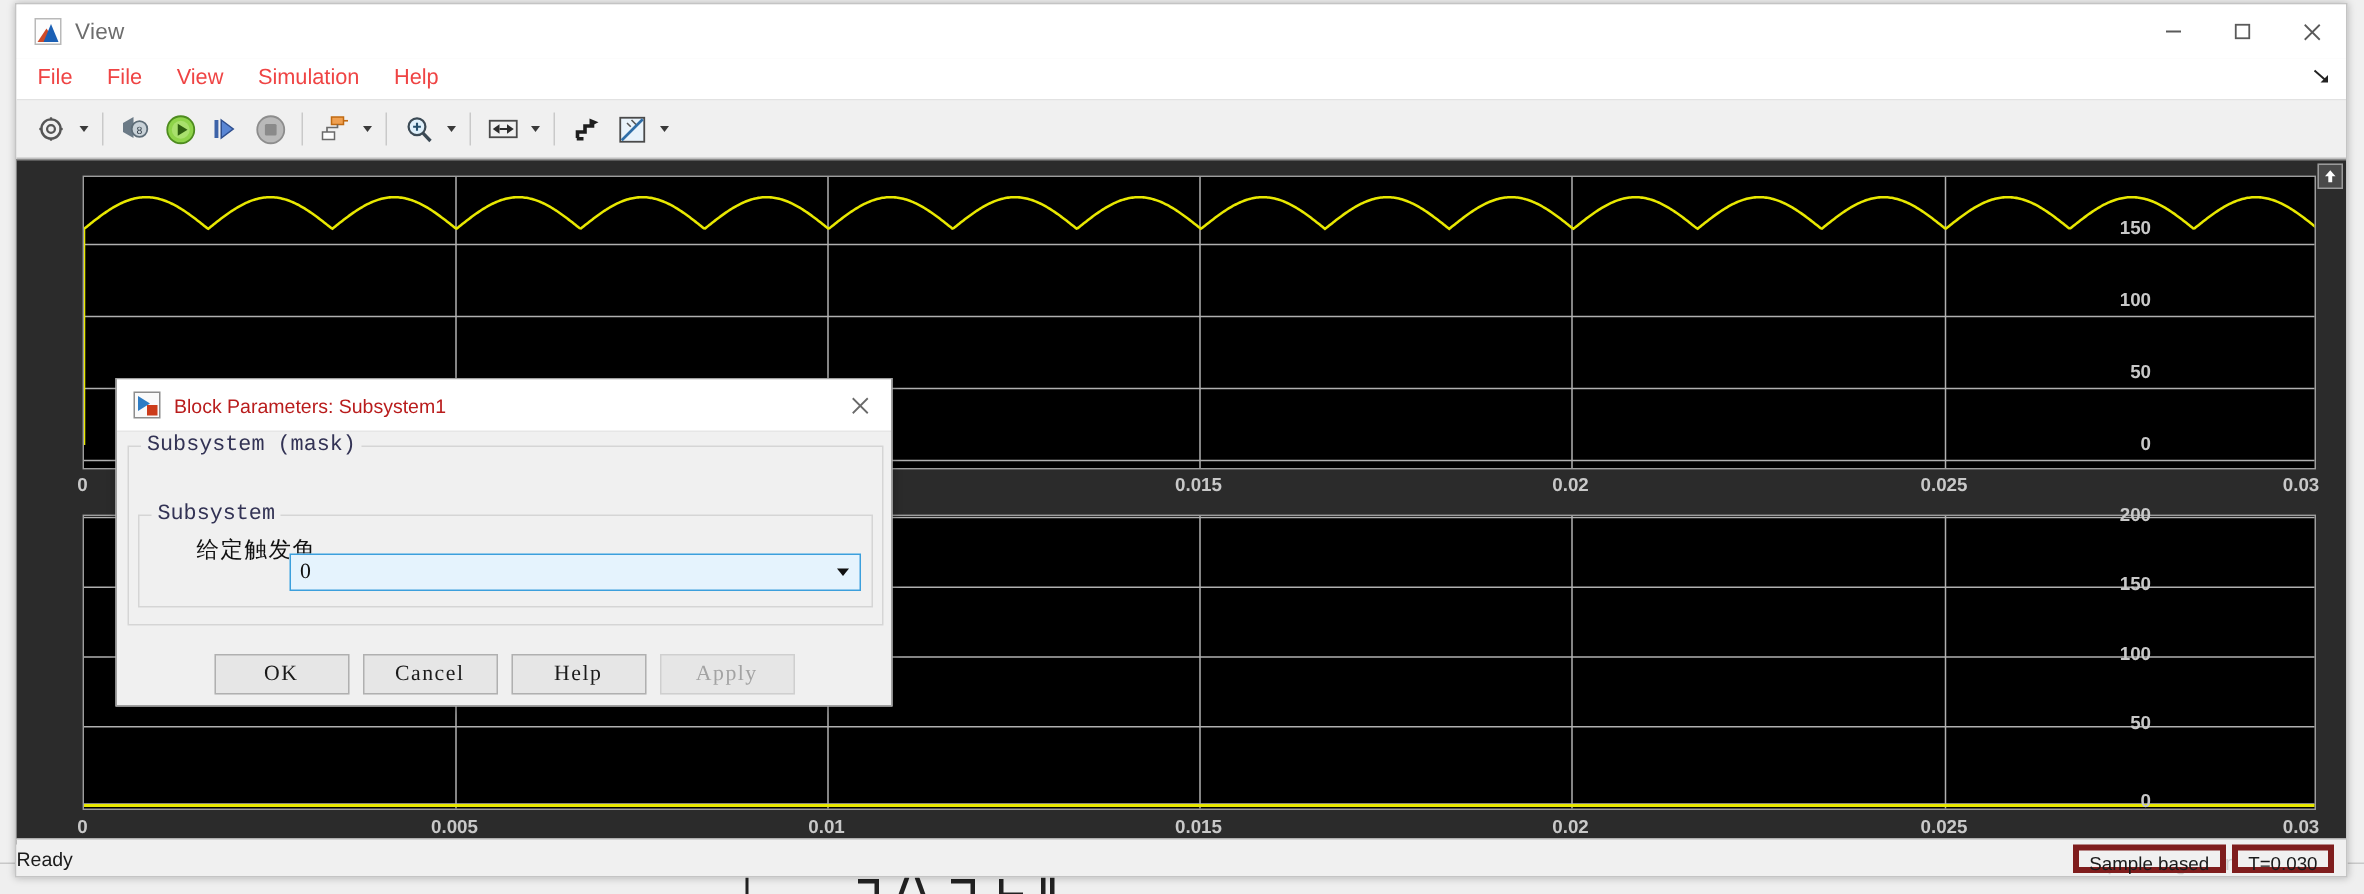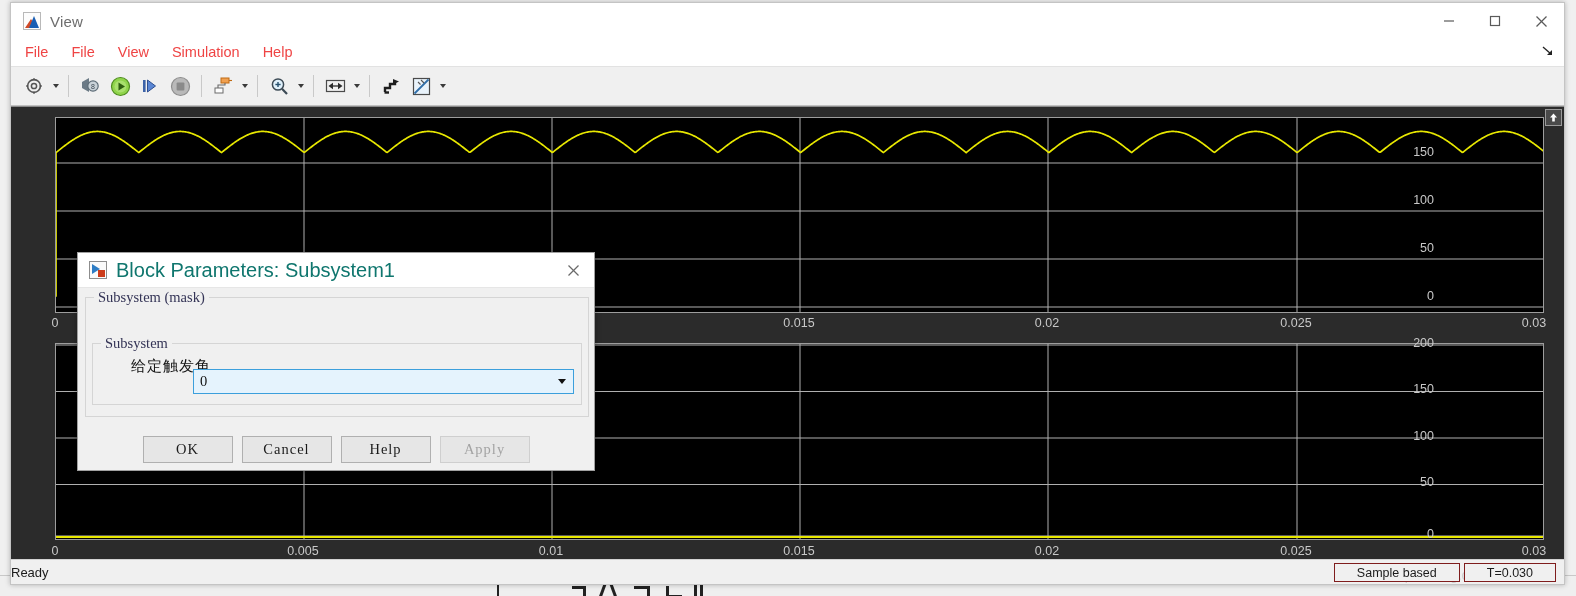--- a/index.html
+++ b/index.html
@@ -152,20 +152,21 @@
     position: relative;
     height: 456px;
     background: #2b2b2b;
     border-top: 1px solid #8a8a8a;
     overflow: hidden;
   }
   .subplot {
     position: absolute;
     left: 0;
     width: 1423px;
+    font-weight: bold;
   }
   .plot-canvas {
     position: absolute;
     background: #000000;
     border: 1px solid #9d9d9d;
     box-sizing: border-box;
     overflow: hidden;
   }
   .ytick-label {
     position: absolute;
@@ -206,22 +207,22 @@
   }
   #status-left {
     font-size: 13px;
     color: #1b1b1b;
   }
   .status-cell {
     font-size: 12.5px;
     color: #1b1b1b;
     height: 19px;
     line-height: 19px;
-    padding: 0 22px;
-    border: 1px solid #7f1d1d;
+    padding: 0 7px;
+    border: 4px solid #7f1d1d;
     background: #f0f0f0;
     margin-right: 4px;
     box-sizing: border-box;
   }
   #status-right {
     position: absolute;
     right: 4px; top: 3px;
     display: flex;
   }
   #watermark {
@@ -267,22 +268,22 @@
     border-bottom: 5px solid transparent;
     border-left: 8px solid #2e7cc4;
   }
   #dlg-icon::after {
     content: "";
     position: absolute; left: 8px; top: 8px;
     width: 7px; height: 7px;
     background: #cc3b1a;
   }
   #dlg-title {
-    font-size: 20px;
-    color: #0f766e;
+    font-size: 13px;
+    color: #b91c1c;
   }
   #dlg-close {
     position: absolute;
     right: 0; top: 0;
     width: 42px; height: 34px;
     display: flex; align-items: center; justify-content: center;
     color: #6a6a6a;
   }
 
   .fieldset {
@@ -290,21 +291,21 @@
     border: 1px solid #d5d5d5;
     box-sizing: border-box;
   }
   .fieldset-legend {
     position: absolute;
     top: -9px; left: 8px;
     background: #f0f0f0;
     padding: 0 4px;
     font-size: 14.5px;
     color: #333355;
-    font-family: Liberation Serif, serif;
+    font-family: Liberation Mono, monospace;
     white-space: nowrap;
   }
   #mask-group { left: 7px; top: 44px; width: 504px; height: 120px; }
   #param-group { left: 14px; top: 90px; width: 490px; height: 62px; }
 
   #param-label {
     position: absolute;
     left: 14px; top: 104px;
     font-size: 15px;
     color: #111;

